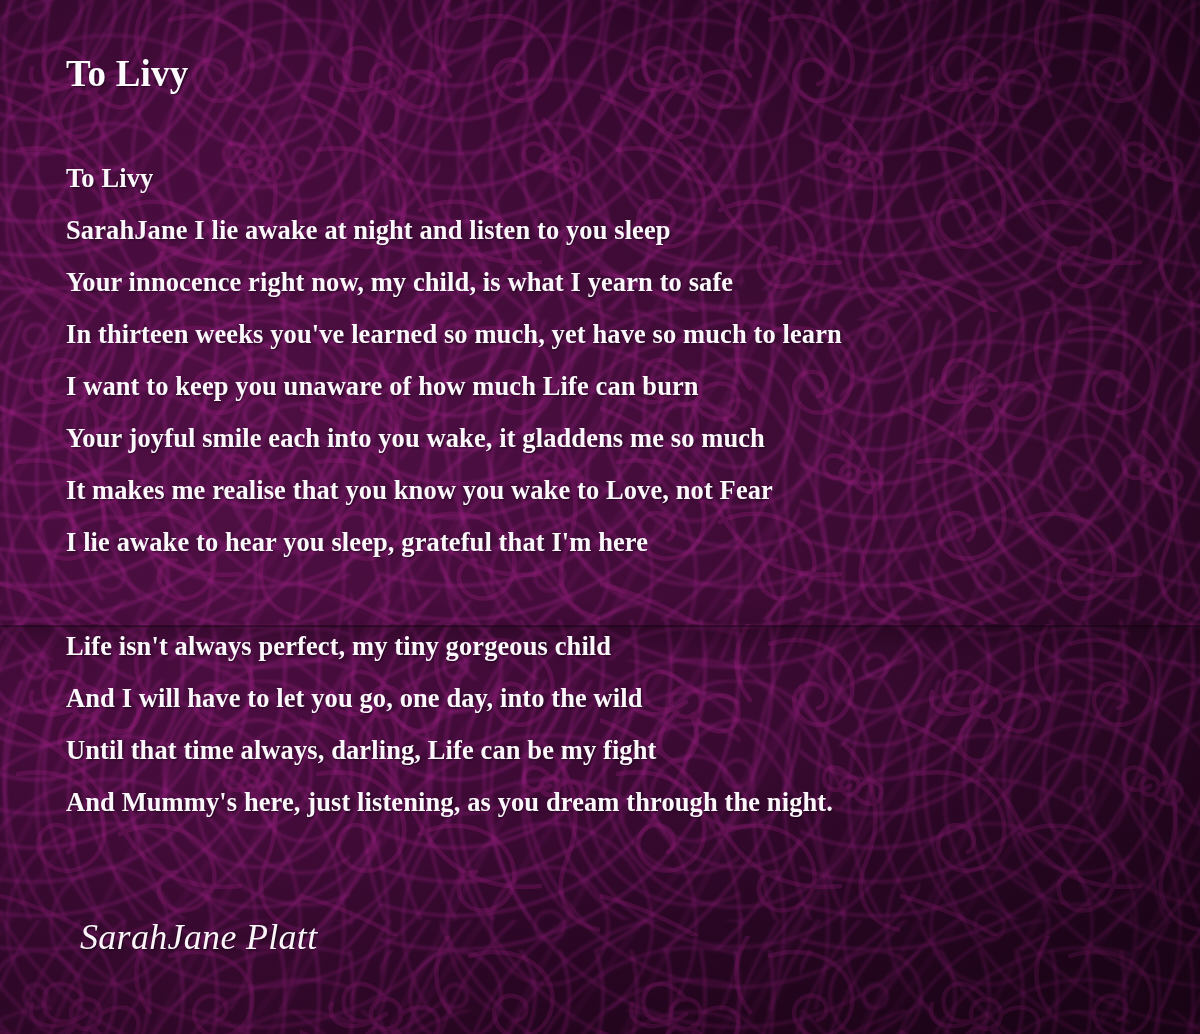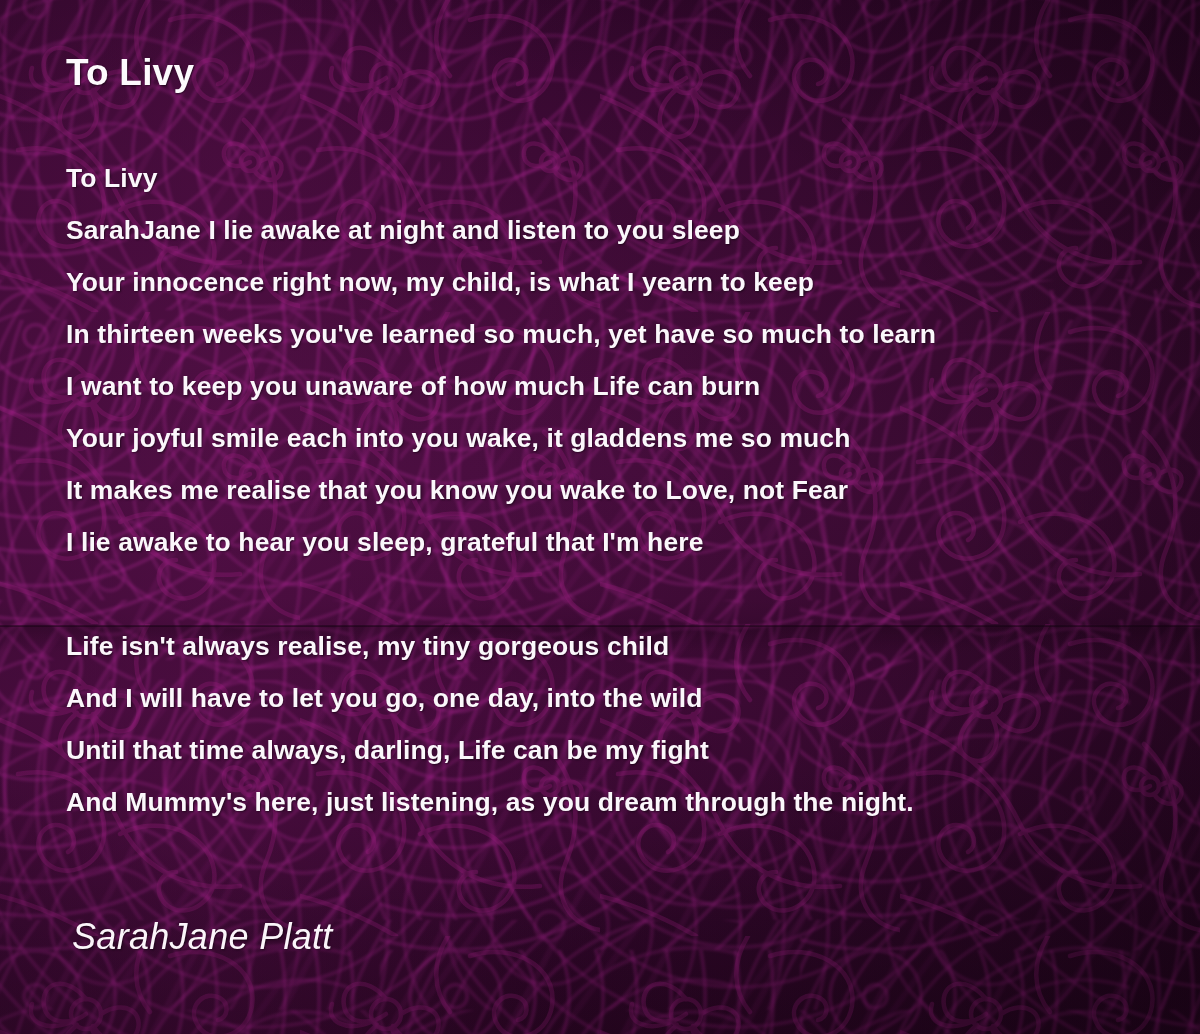--- a/index.html
+++ b/index.html
@@ -12,21 +12,21 @@
     background:#2b0526;
   }
 
   
   .poem-card {
     position:relative;
     width:1200px;
     height:1034px;
     overflow:hidden;
     background-color:#35082f;
-    font-family:Liberation Sans, sans-serif;
+    font-family:Liberation Serif, serif;
   }
 
   
   .bg-base {
     position:absolute; inset:0;
     background:
       linear-gradient(to bottom,
         #33072d 0px,
         #3d0a35 150px,
         #460d3c 330px,
@@ -152,21 +152,21 @@
     font-weight:bold;
     color:#fbf7fb;
     letter-spacing:.1px;
     white-space:nowrap;
     text-shadow:1px 1px 2px rgba(0,0,0,.5);
   }
   .poem-line.blank { color:transparent; }
 
   .poem-author {
     position:absolute;
-    left:72px;
+    left:80px;
     top:916px;
     font-size:36px;
     font-style:italic;
     font-weight:normal;
     color:#fbf5fa;
     letter-spacing:.3px;
     text-shadow:1px 1px 2px rgba(0,0,0,.5);
     white-space:nowrap;
   }
 </style>
@@ -213,28 +213,28 @@
   <div class="bg-seam-2"></div>
   <div class="bg-vignette"></div>
 
   <div class="content">
 
     <div class="poem-title">To Livy</div>
 
     <div class="poem-body">
       <div class="poem-line">To Livy</div>
       <div class="poem-line">SarahJane I lie awake at night and listen to you sleep</div>
-      <div class="poem-line">Your innocence right now, my child, is what I yearn to keep</div>
+      <div class="poem-line">Your innocence right now, my child, is what I yearn to safe</div>
       <div class="poem-line">In thirteen weeks you've learned so much, yet have so much to learn</div>
       <div class="poem-line">I want to keep you unaware of how much Life can burn</div>
       <div class="poem-line">Your joyful smile each into you wake, it gladdens me so much</div>
       <div class="poem-line">It makes me realise that you know you wake to Love, not Fear</div>
       <div class="poem-line">I lie awake to hear you sleep, grateful that I'm here</div>
       <div class="poem-line blank"></div>
-      <div class="poem-line">Life isn't always realise, my tiny gorgeous child</div>
+      <div class="poem-line">Life isn't always perfect, my tiny gorgeous child</div>
       <div class="poem-line">And I will have to let you go, one day, into the wild</div>
       <div class="poem-line">Until that time always, darling, Life can be my fight</div>
       <div class="poem-line">And Mummy's here, just listening, as you dream through the night.</div>
     </div>
 
     <div class="poem-author">SarahJane Platt</div>
 
   </div>
 </div>
 

